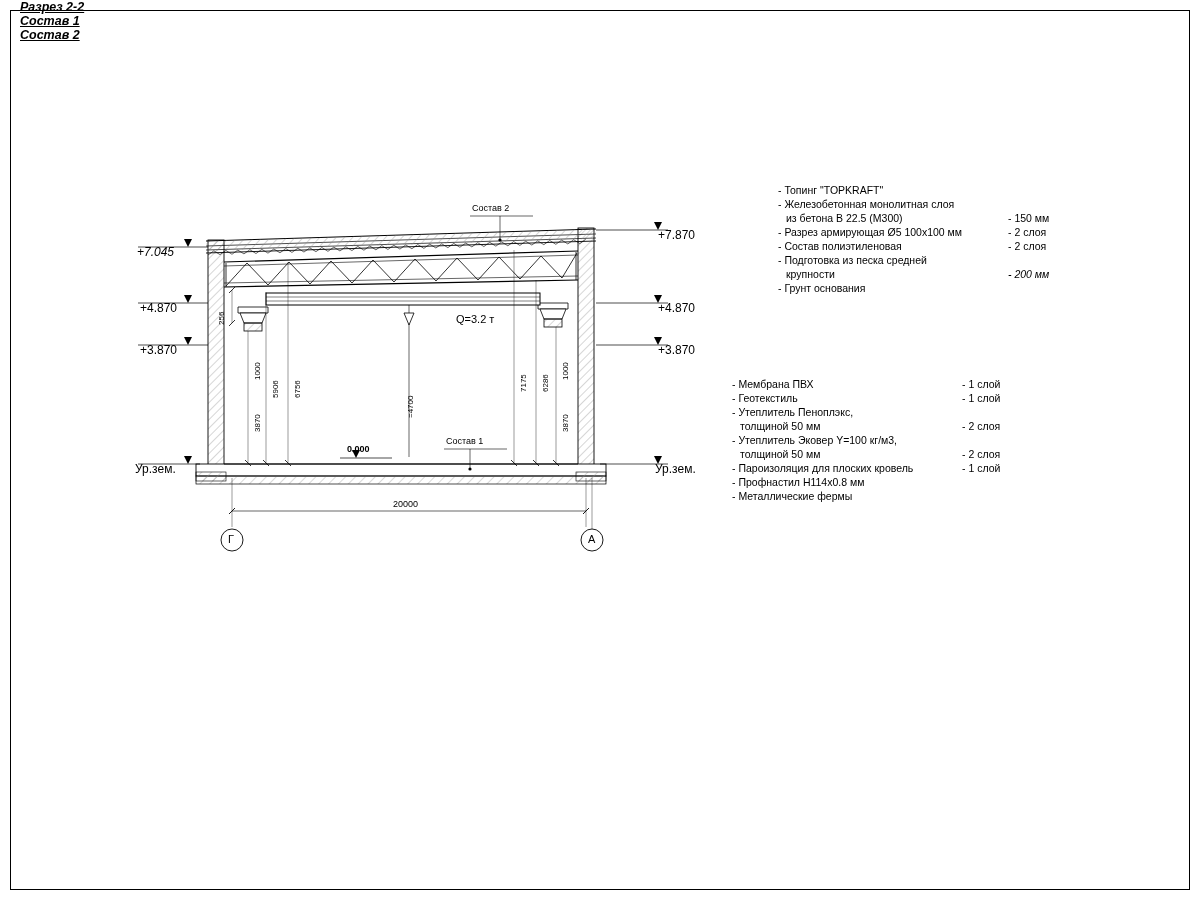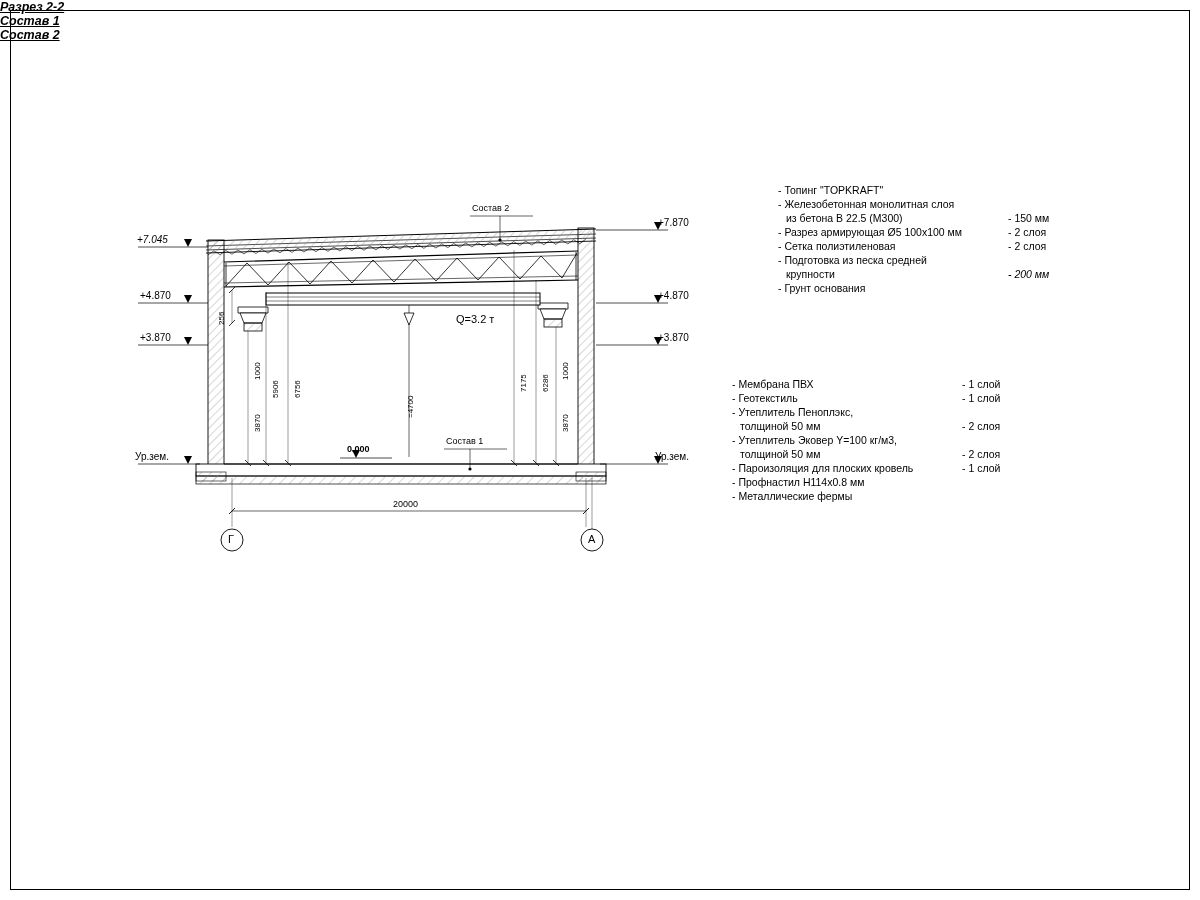--- a/index.html
+++ b/index.html
@@ -13,20 +13,21 @@
     font-family: "Liberation Sans", sans-serif;
     color: #000000;
     overflow: hidden;
     position: relative;
   }
   #sheet {
     position: absolute;
     left: 0; top: 0;
     width: 1072px;
     height: 900px;
+    padding-left: 20px;
   }
   .frame-line {
     position: absolute;
     background: #000;
   }
   .txt {
     position: absolute;
     font-size: 11px;
     line-height: 13px;
     white-space: nowrap;
@@ -57,21 +58,21 @@
   .spec-name {
     width: 230px;
     white-space: normal;
   }
   .spec-name .l2 { display: block; padding-left: 8px; }
   .spec-val {
     width: 90px;
     text-align: left;
   }
   svg { position: absolute; left: 0; top: 0; overflow: visible; }
-  .lvl-label { font-size: 10px; white-space: nowrap; }
+  .lvl-label { font-size: 12px; white-space: nowrap; margin-top: 13px; }
 </style>
 </head>
 <body>
 
 <div id="sheet">
 
   <div class="frame-line" style="left:10px; top:10px; width:1px; height:880px;"></div>
   <div class="frame-line" style="left:1189px; top:10px; width:1px; height:880px;"></div>
   <div class="frame-line" style="left:10px; top:10px; width:1180px; height:1px;"></div>
   <div class="frame-line" style="left:10px; top:889px; width:1180px; height:1px;"></div>
@@ -266,21 +267,21 @@
       <div class="spec-val" style="align-self:flex-end;">- 150 мм</div>
     </div>
     <div class="spec-row">
       <div class="spec-name">
         <span>- Разрез армирующая Ø5 100х100 мм</span>
       </div>
       <div class="spec-val">- 2 слоя</div>
     </div>
     <div class="spec-row">
       <div class="spec-name">
-        <span>- Сетка полиэтиленовая</span>
+        <span>- Состав полиэтиленовая</span>
       </div>
       <div class="spec-val">- 2 слоя</div>
     </div>
     <div class="spec-row">
       <div class="spec-name">
         <span>- Подготовка из песка средней</span>
         <span class="l2">крупности</span>
       </div>
       <div class="spec-val" style="align-self:flex-end;font-style:italic;">- 200 мм</div>
     </div>

